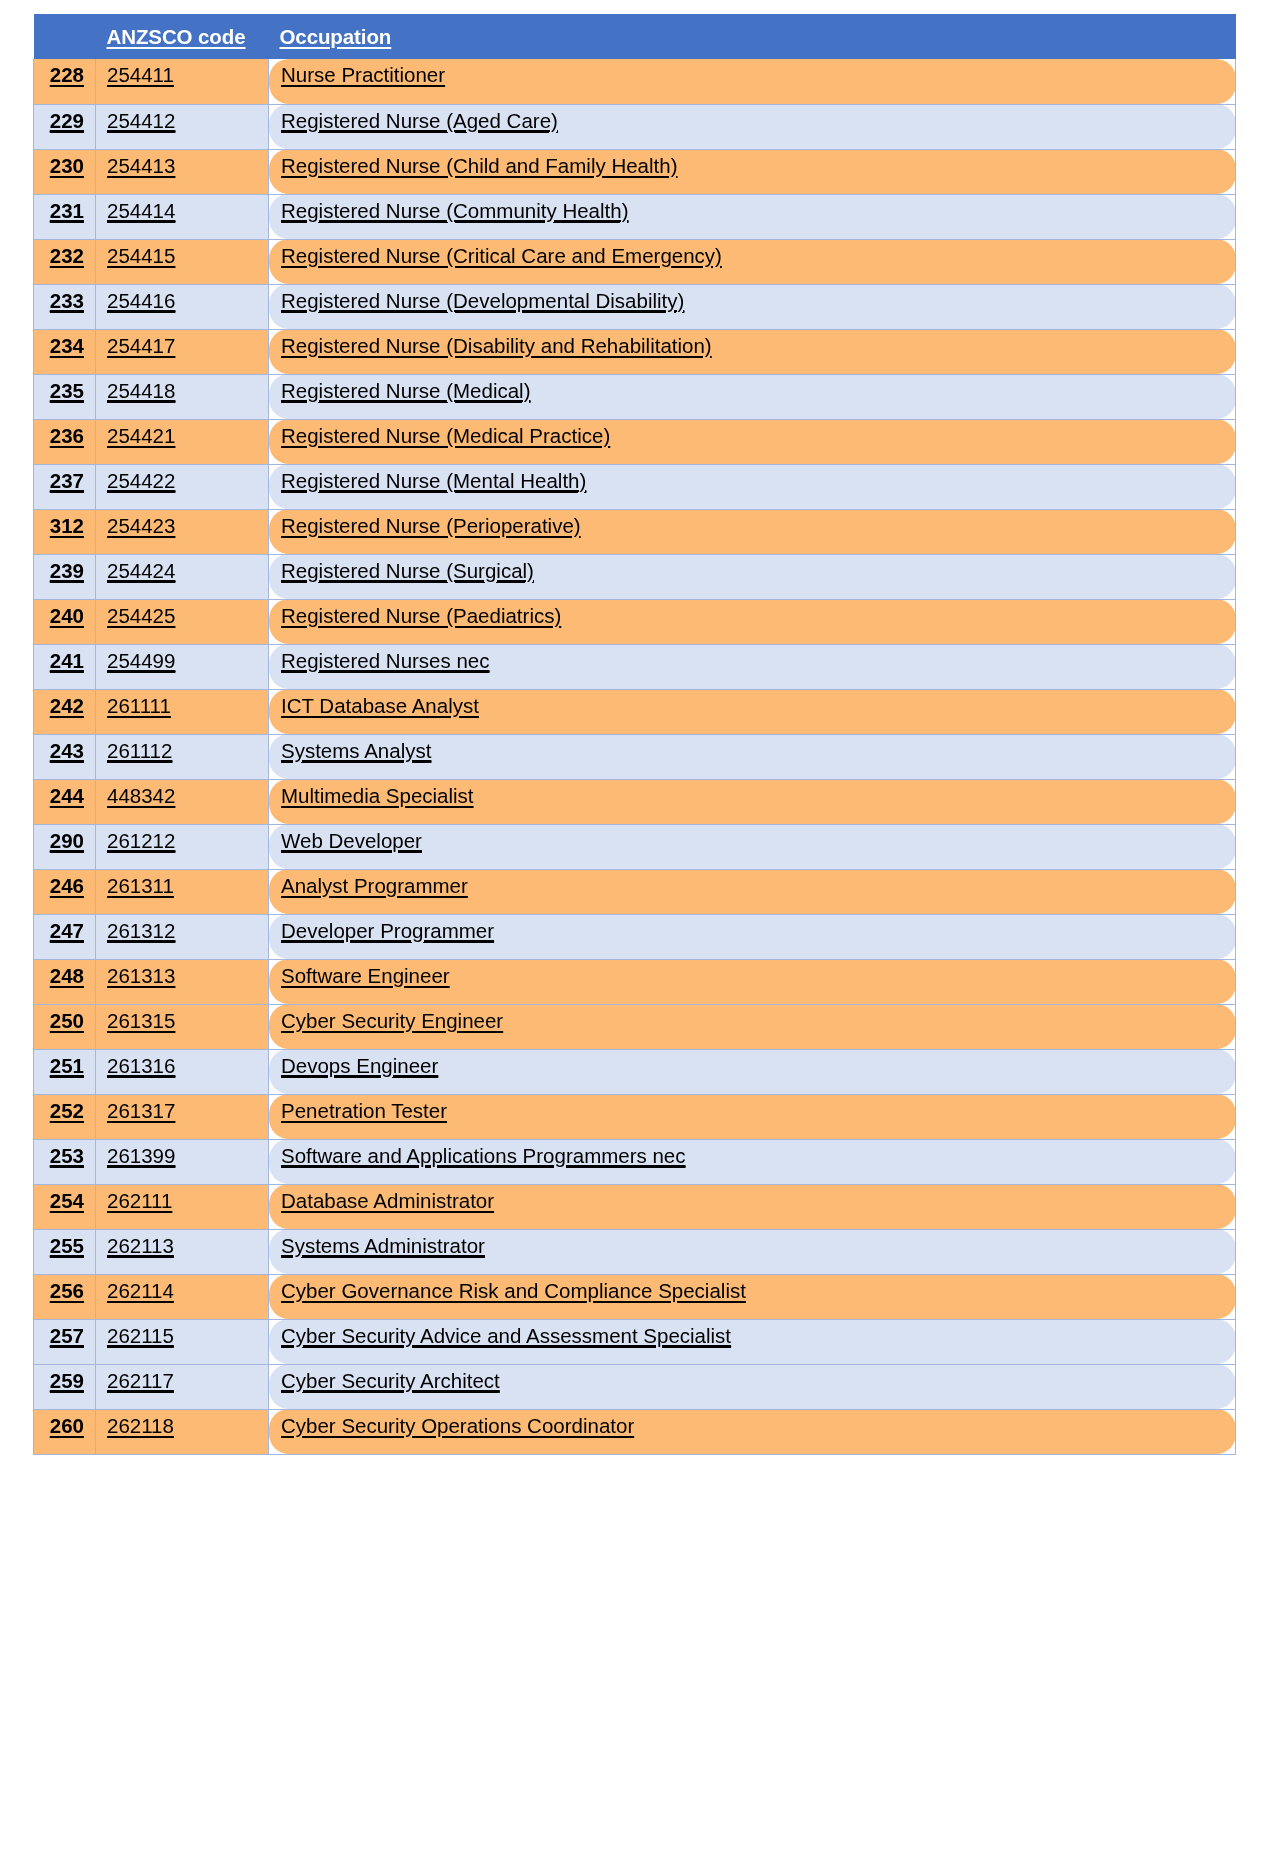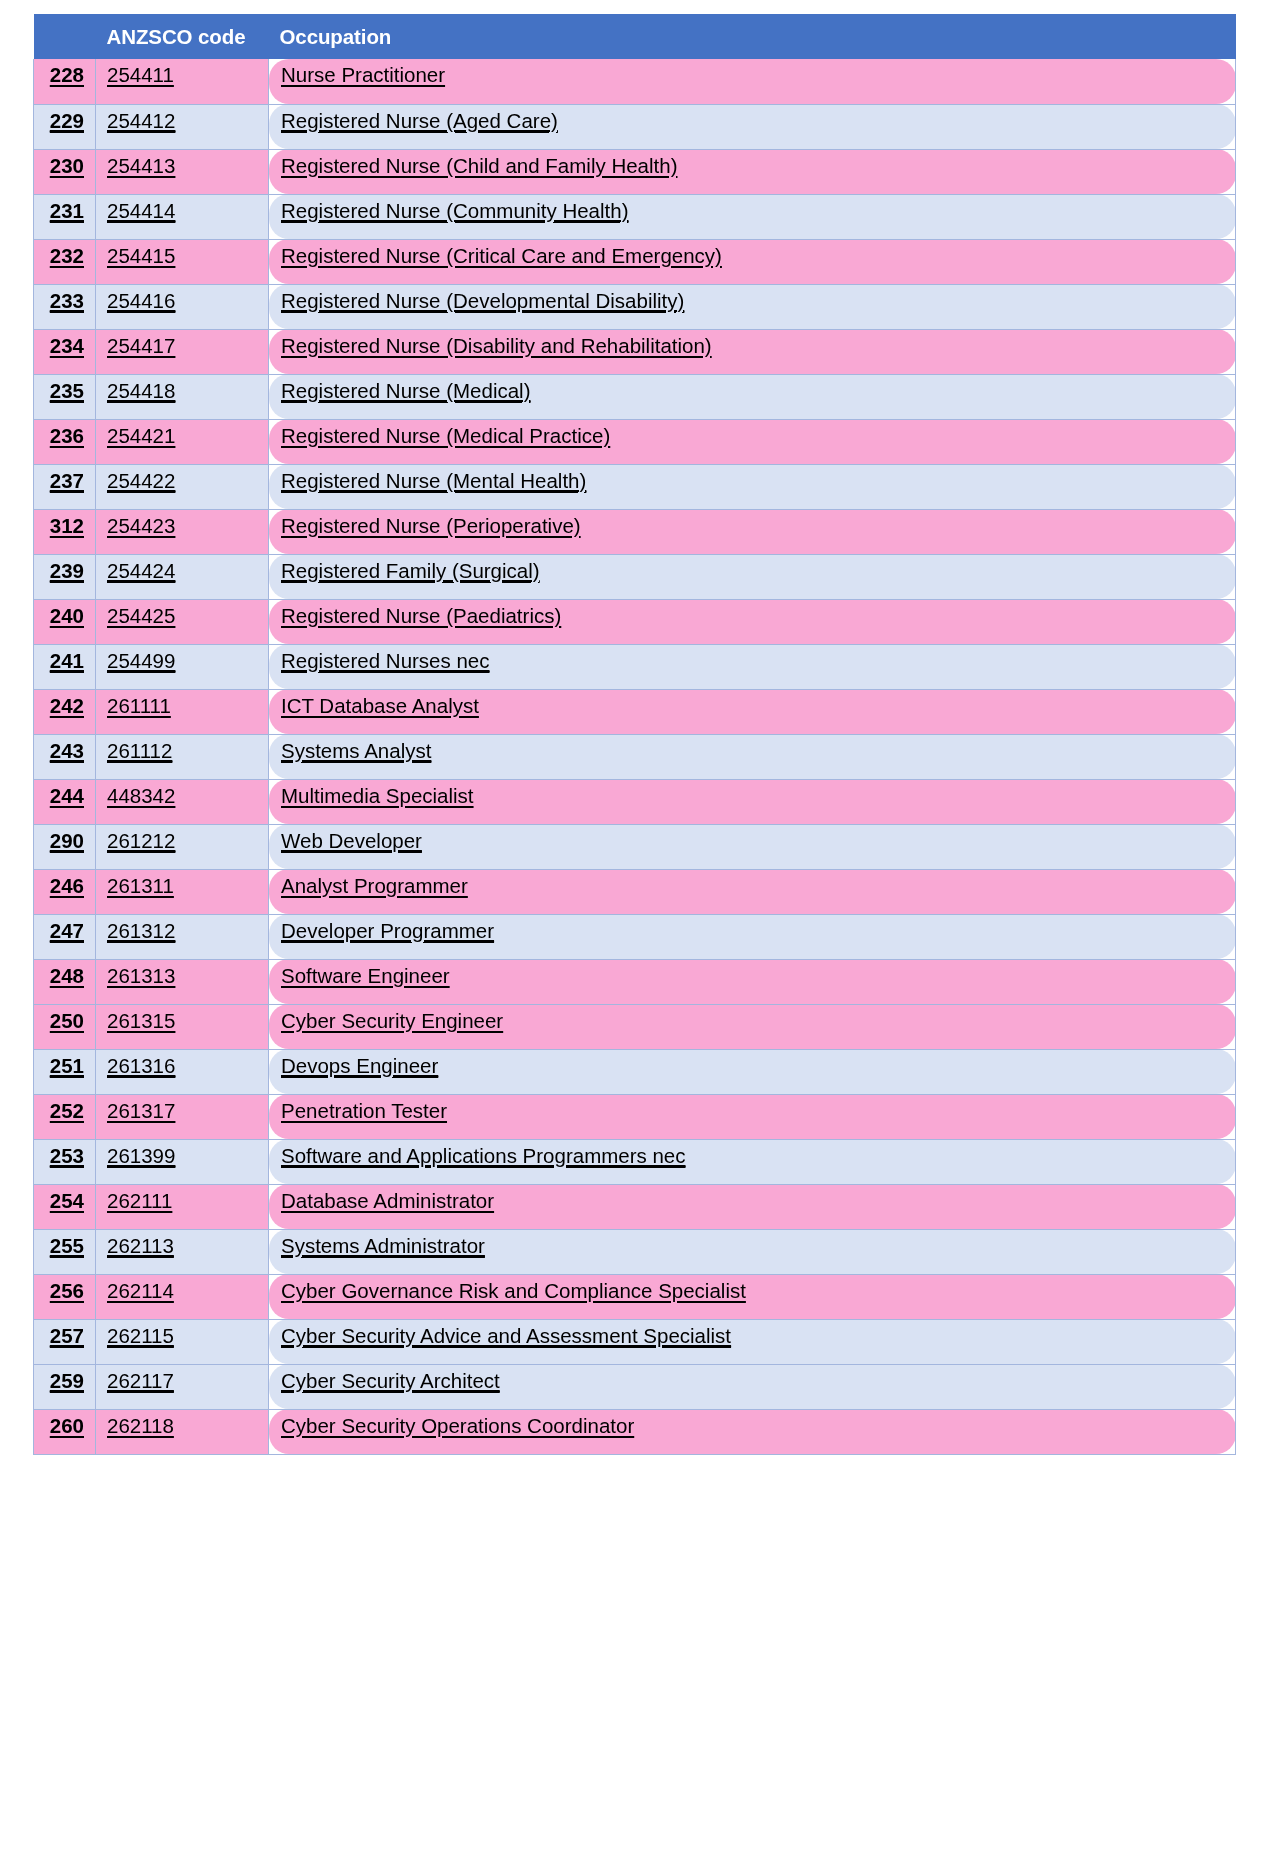--- a/index.html
+++ b/index.html
@@ -44,33 +44,34 @@
     font-weight: bold;
     font-size: 20.5px;
     text-align: left;
     vertical-align: middle;
     padding: 0 0 0 11px;
     border: none;
     white-space: nowrap;
     letter-spacing: -0.1px;
   }
   thead th span.hlabel {
+    text-decoration: underline;
     text-underline-offset: 3px;
   }
   thead th.th-num { padding-left: 0; }
 
   tbody tr {
     height: 45px;
   }
   tbody tr.band {
     background: #D9E2F3;
     text-decoration: underline;
   }
   tbody tr.plain {
-    background: #f9a8d4;
+    background: #fdba74;
   }
 
   tbody td {
     border-left: 1px solid #A3B6DE;
     border-right: 1px solid #A3B6DE;
     border-bottom: 1px solid #A3B6DE;
     vertical-align: top;
     padding: 5px 0 0 0;
     font-size: 20.5px;
     color: #000000;
@@ -176,21 +177,21 @@
           <td class="td-occ"><span class="u">Registered Nurse (Mental Health)</span></td>
         </tr>
         <tr class="plain">
           <td class="td-num"><span class="u">312</span></td>
           <td class="td-code"><span class="u">254423</span></td>
           <td class="td-occ"><span class="u">Registered Nurse (Perioperative)</span></td>
         </tr>
         <tr class="band">
           <td class="td-num"><span class="u">239</span></td>
           <td class="td-code"><span class="u">254424</span></td>
-          <td class="td-occ"><span class="u">Registered Family (Surgical)</span></td>
+          <td class="td-occ"><span class="u">Registered Nurse (Surgical)</span></td>
         </tr>
         <tr class="plain">
           <td class="td-num"><span class="u">240</span></td>
           <td class="td-code"><span class="u">254425</span></td>
           <td class="td-occ"><span class="u">Registered Nurse (Paediatrics)</span></td>
         </tr>
         <tr class="band">
           <td class="td-num"><span class="u">241</span></td>
           <td class="td-code"><span class="u">254499</span></td>
           <td class="td-occ"><span class="u">Registered Nurses nec</span></td>

